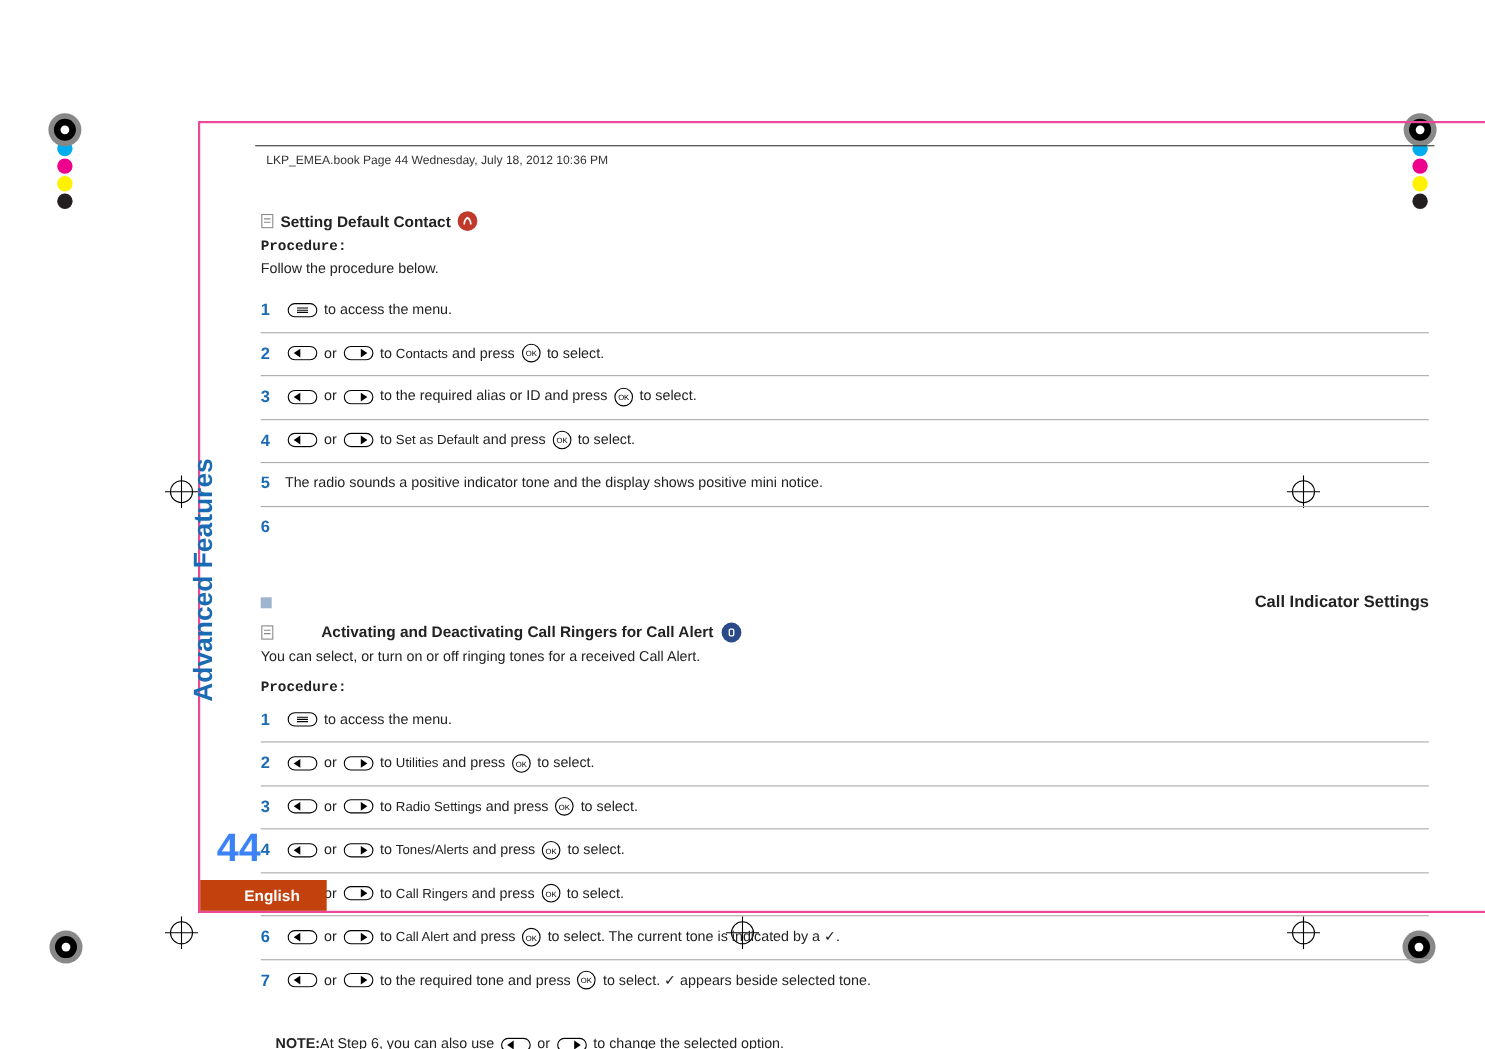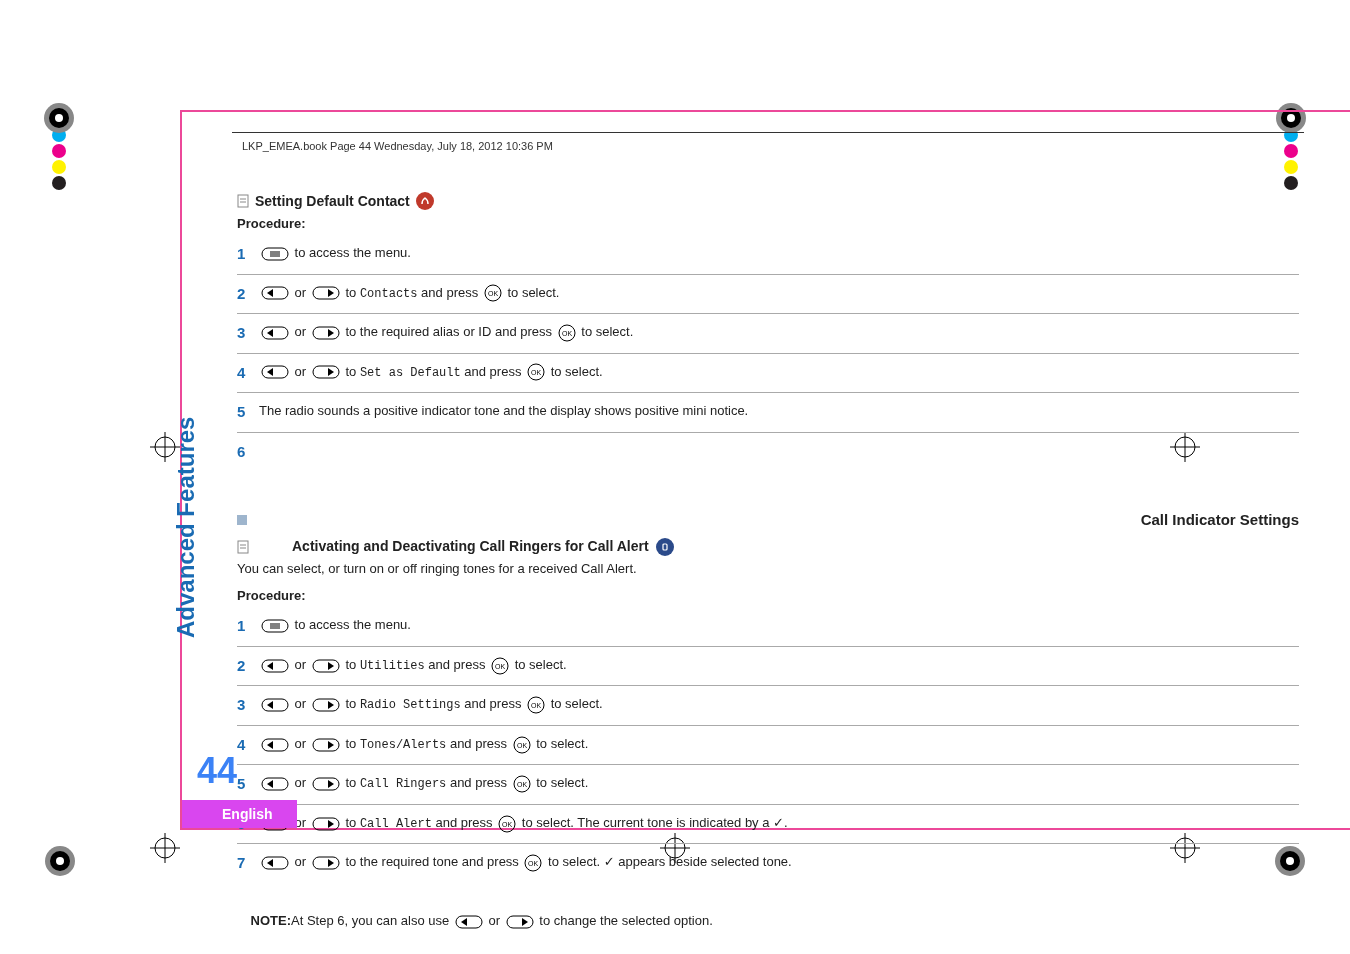--- a/index.html
+++ b/index.html
@@ -89,20 +89,21 @@
     color: #fff;
     font-weight: bold;
     font-size: 10px;
     flex-shrink: 0;
   }
   .alert-red { background: #c0392b; }
   .alert-blue { background: #2b4a8a; }
   .procedure-label {
     font-weight: bold;
     margin: 6px 0 4px 0;
+    font-family: Liberation Mono, monospace;
   }
   .body-text {
     margin: 4px 0 10px 0;
     line-height: 1.4;
   }
   ol.steps {
     list-style: none;
     padding: 0;
     margin: 0;
   }
@@ -125,21 +126,21 @@
   }
   .step-body {
     flex: 1;
   }
   .btn-icon {
     display: inline-flex;
     vertical-align: middle;
     margin: 0 2px;
   }
   .mono {
-    font-family: Liberation Mono, monospace;
+    font-family: Liberation Sans, sans-serif;
     font-size: 12px;
   }
   .check {
     font-family: Arial, sans-serif;
   }
   .note-row {
     display: flex;
     margin-top: 28px;
     line-height: 1.5;
     text-align: right;
@@ -165,21 +166,21 @@
     left: 15px;
     bottom: 36px;
     color: #3b82f6;
     font-weight: bold;
     font-size: 36px;
   }
   .lang-box {
     position: absolute;
     left: 0;
     bottom: 0;
-    background: #d946ef;
+    background: #c2410c;
     color: #fff;
     font-weight: bold;
     padding: 6px 24px 6px 40px;
     font-size: 14px;
   }
   
   .reg {
     position: absolute;
     width: 30px;
     height: 30px;
@@ -297,20 +298,21 @@
             </svg>
         </span>
         <span>Setting Default Contact</span>
         <span class="alert-circle alert-red">
           <svg width="10" height="10" viewBox="0 0 10 10">
               <path d="M2 8 Q2 4 5 2 Q8 4 8 8" fill="none" stroke="#fff" stroke-width="1.5"></path>
             </svg>
         </span>
       </div>
       <div class="procedure-label">Procedure:</div>
+      <div class="body-text">Follow the procedure below.</div>
       <ol class="steps" id="left-steps">
           <li>
             <div class="step-num">1</div>
             <div class="step-body"><span class="btn-icon">
                 <svg width="28" height="14">
                   <rect x="1" y="1" width="26" height="12" rx="6" fill="none" stroke="#000"></rect>
                   <line x1="9" y1="5" x2="19" y2="5" stroke="#000"></line>
                   <line x1="9" y1="7" x2="19" y2="7" stroke="#000"></line>
                   <line x1="9" y1="9" x2="19" y2="9" stroke="#000"></line>
                 </svg>

